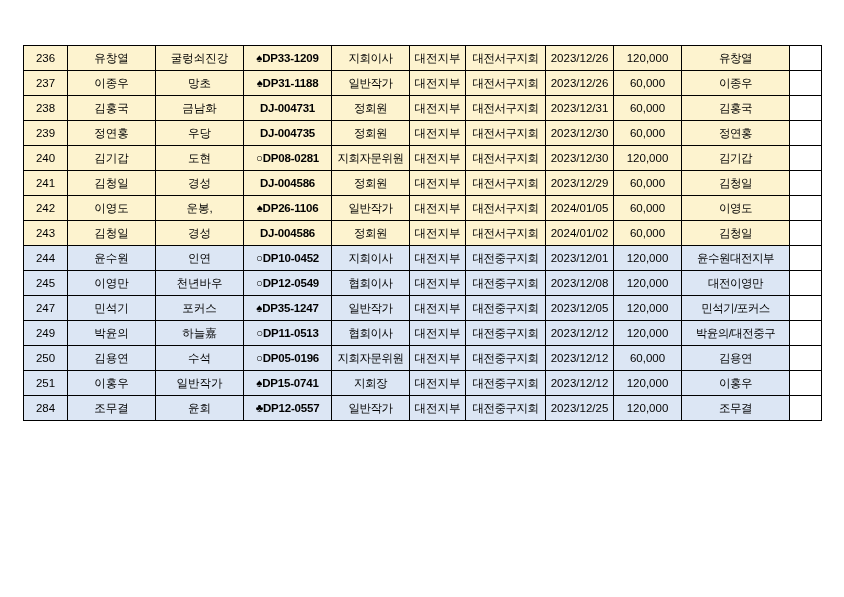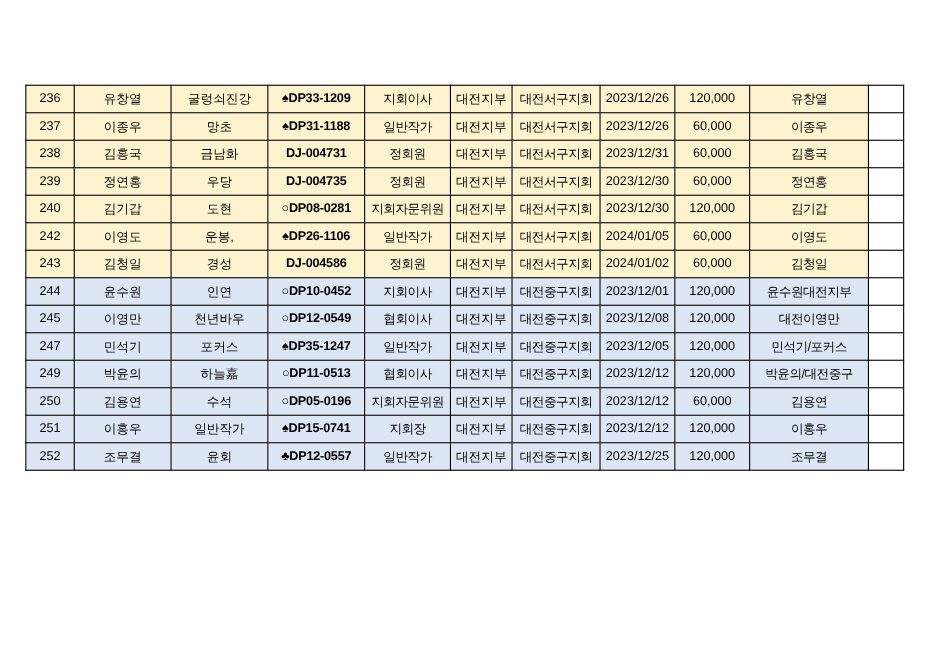--- a/index.html
+++ b/index.html
@@ -19,21 +19,20 @@
     top: 0;
     width: 844px;
     height: 597px;
   }
   table.grid {
     position: absolute;
     left: 23px;
     top: 45px;
     border-collapse: collapse;
     table-layout: fixed;
-    margin-top: 32px;
   }
   table.grid td {
     border: 1px solid #000000;
     height: 25px;
     box-sizing: border-box;
     font-size: 11.5px;
     color: #000000;
     text-align: center;
     vertical-align: middle;
     white-space: nowrap;
@@ -140,20 +139,33 @@
           <td class="fill-yellow code">○DP08-0281</td>
           <td class="fill-yellow tight">지회자문위원</td>
           <td class="fill-yellow">대전지부</td>
           <td class="fill-yellow tight">대전서구지회</td>
           <td class="fill-yellow">2023/12/30</td>
           <td class="fill-yellow amount">120,000</td>
           <td class="fill-yellow tight">김기갑</td>
           <td class="fill-white"></td>
         </tr>
         <tr>
+          <td class="fill-yellow num">241</td>
+          <td class="fill-yellow">김청일</td>
+          <td class="fill-yellow">경성</td>
+          <td class="fill-yellow code">DJ-004586</td>
+          <td class="fill-yellow tight">정회원</td>
+          <td class="fill-yellow">대전지부</td>
+          <td class="fill-yellow tight">대전서구지회</td>
+          <td class="fill-yellow">2023/12/29</td>
+          <td class="fill-yellow amount">60,000</td>
+          <td class="fill-yellow tight">김청일</td>
+          <td class="fill-white"></td>
+        </tr>
+        <tr>
           <td class="fill-yellow num">242</td>
           <td class="fill-yellow">이영도</td>
           <td class="fill-yellow">운봉,</td>
           <td class="fill-yellow code">♠DP26-1106</td>
           <td class="fill-yellow tight">일반작가</td>
           <td class="fill-yellow">대전지부</td>
           <td class="fill-yellow tight">대전서구지회</td>
           <td class="fill-yellow">2024/01/05</td>
           <td class="fill-yellow amount">60,000</td>
           <td class="fill-yellow tight">이영도</td>
@@ -244,21 +256,21 @@
           <td class="fill-blue code">♠DP15-0741</td>
           <td class="fill-blue tight">지회장</td>
           <td class="fill-blue">대전지부</td>
           <td class="fill-blue tight">대전중구지회</td>
           <td class="fill-blue">2023/12/12</td>
           <td class="fill-blue amount">120,000</td>
           <td class="fill-blue tight">이홍우</td>
           <td class="fill-white"></td>
         </tr>
         <tr>
-          <td class="fill-blue num">252</td>
+          <td class="fill-blue num">284</td>
           <td class="fill-blue">조무결</td>
           <td class="fill-blue">윤회</td>
           <td class="fill-blue code">♣DP12-0557</td>
           <td class="fill-blue tight">일반작가</td>
           <td class="fill-blue">대전지부</td>
           <td class="fill-blue tight">대전중구지회</td>
           <td class="fill-blue">2023/12/25</td>
           <td class="fill-blue amount">120,000</td>
           <td class="fill-blue tight">조무결</td>
           <td class="fill-white"></td>

